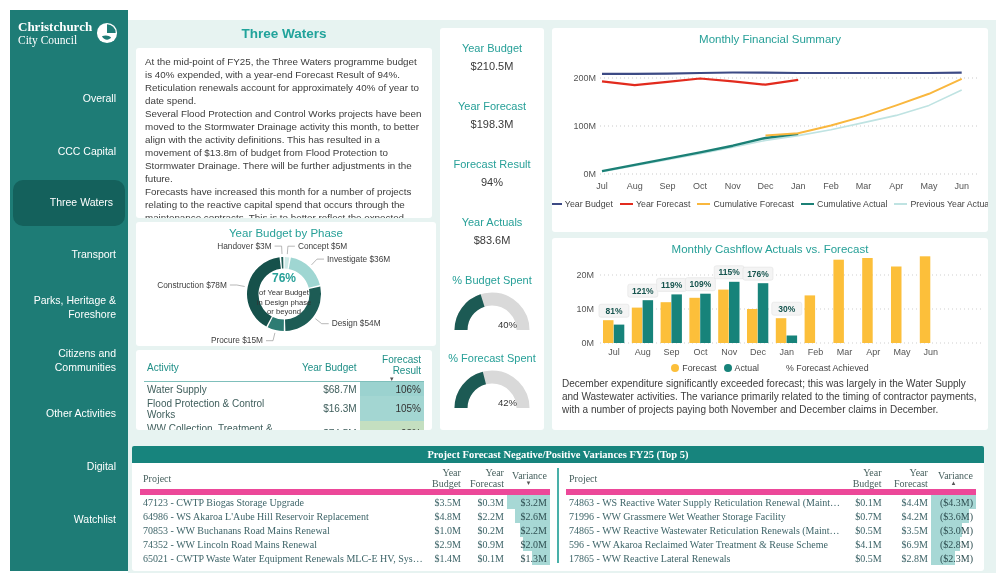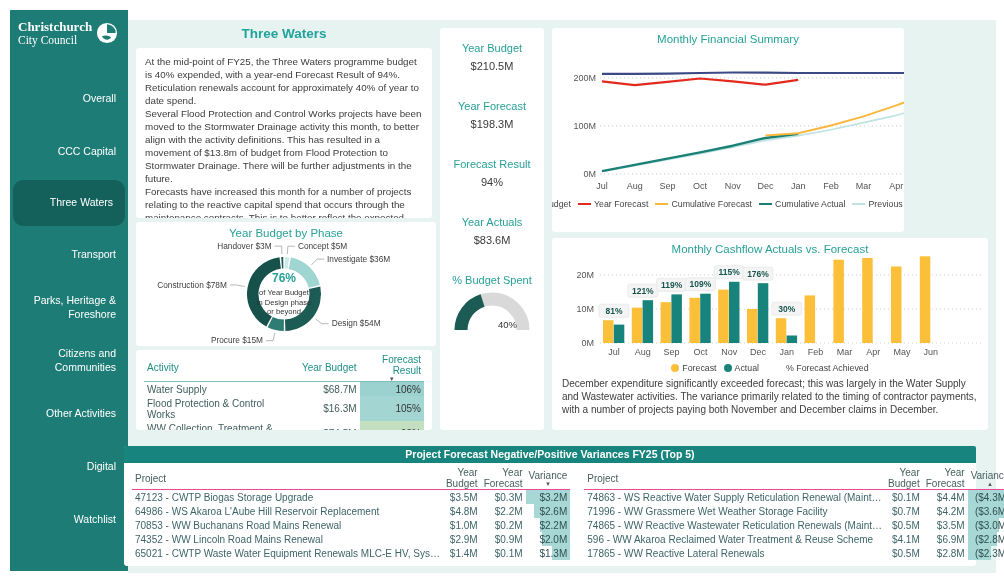--- a/index.html
+++ b/index.html
@@ -34,35 +34,35 @@
   .activity-card td{font-size:10px;color:#3f5e5c;padding:1.5px 3px;}
   .caret{font-size:7px;line-height:5px;color:#555;text-align:center;}
   
   .kpi-card{left:440px;top:28px;width:104px;height:402px;display:flex;flex-direction:column;align-items:center;padding-top:14px;box-sizing:border-box;}
   .kpi{height:58px;text-align:center;}
   .kpi-label{color:#27a098;font-size:11px;margin-bottom:6px;}
   .kpi-value{color:#3a3a3a;font-size:11px;}
   .gauge-block{height:78px;text-align:center;}
   .gauge-block .kpi-label{margin-bottom:2px;}
   
-  .line-card{left:552px;top:28px;width:352px;height:204px;overflow:hidden;}
+  .line-card{left:552px;top:28px;width:436px;height:204px;overflow:hidden;}
   .bar-card{left:552px;top:238px;width:436px;height:192px;overflow:hidden;}
   #line-svg,#bar-svg{display:block;overflow:visible;}
   .legend{display:flex;justify-content:center;align-items:center;gap:7px;font-size:8.8px;color:#444;white-space:nowrap;}
   .legend .dash{display:inline-block;width:13px;height:2.5px;margin-right:3px;vertical-align:middle;}
   .legend .dot{display:inline-block;width:8px;height:8px;border-radius:50%;margin-right:3px;vertical-align:middle;}
   .legend .item{display:flex;align-items:center;cursor:pointer;}
   .bar-note{margin:4px 10px 16px 10px;font-size:10px;line-height:1.32;color:#3c3c3c;}
   
-  .projects{position:absolute;left:124px;top:446px;width:852px;background:#fff;border-radius:3px;}
+  .projects{position:absolute;left:132px;top:446px;width:852px;background:#fff;border-radius:3px;font-family:Liberation Serif, serif;}
   .projects-header{height:17px;background:#17847d;color:#fff;font-size:10.5px;font-weight:bold;
     text-align:center;line-height:17px;border-radius:2px 2px 0 0;}
   .projects-body{display:flex;padding:3px 8px 6px 8px;}
   .proj-table{flex:1;border-collapse:collapse;table-layout:fixed;}
-  .proj-table th{font-size:10px;font-weight:normal;color:#47605e;text-align:left;padding:1px 3px 0 3px;border-bottom:1px solid #ec4899;}
+  .proj-table th{font-size:10px;font-weight:normal;color:#47605e;text-align:left;padding:1px 3px 0 3px;border-bottom:6px solid #ec4899;}
   .proj-table th.num,.proj-table td.num{text-align:right;}
   .proj-table td{font-size:10px;color:#3d6468;padding:1.5px 3px;white-space:nowrap;overflow:hidden;}
   .proj-divider{width:2px;background:#49b0a9;margin:2px 7px;}
 </style>
 </head>
 <body>
 
 <div class="canvas">
 
   <aside class="sidebar">
@@ -172,20 +172,26 @@
       </div>
       <div class="kpi">
         <div class="kpi-label">Year Actuals</div>
                  <div class="kpi-value">$83.6M</div>
       </div>
       <div class="gauge-block"><div class="kpi-label">% Budget Spent</div>
     <svg width="84" height="46" viewBox="0 0 84 46" style="overflow:visible">
       <path d="M 11 42 A 31 31 0 0 1 73 42" fill="none" stroke="#d9d9d9" stroke-width="13"></path>
       <path d="M 11 42 A 31 31 0 0 1 73 42" fill="none" stroke="#1c5a54" stroke-width="13" stroke-dasharray="39.0 400"></path>
       <text x="48" y="40" font-size="9.5" fill="#333">40%</text>
+    </svg></div>
+      <div class="gauge-block"><div class="kpi-label">% Forecast Spent</div>
+    <svg width="84" height="46" viewBox="0 0 84 46" style="overflow:visible">
+      <path d="M 11 42 A 31 31 0 0 1 73 42" fill="none" stroke="#d9d9d9" stroke-width="13"></path>
+      <path d="M 11 42 A 31 31 0 0 1 73 42" fill="none" stroke="#1c5a54" stroke-width="13" stroke-dasharray="40.9 400"></path>
+      <text x="48" y="40" font-size="9.5" fill="#333">42%</text>
     </svg></div>
     </section>
 
   <section class="card line-card">
     <div class="card-title">Monthly Financial Summary</div>
     <svg id="line-svg" width="436" height="150" viewBox="0 0 436 150" style="margin-top:4px">
         <line x1="48" y1="125" x2="426" y2="125" stroke="#c9c9c9" stroke-width="1" stroke-dasharray="1 3"></line>
             <text x="44" y="128" font-size="9" fill="#555" text-anchor="end">0M</text>
         <line x1="48" y1="77" x2="426" y2="77" stroke="#c9c9c9" stroke-width="1" stroke-dasharray="1 3"></line>
             <text x="44" y="80" font-size="9" fill="#555" text-anchor="end">100M</text>

